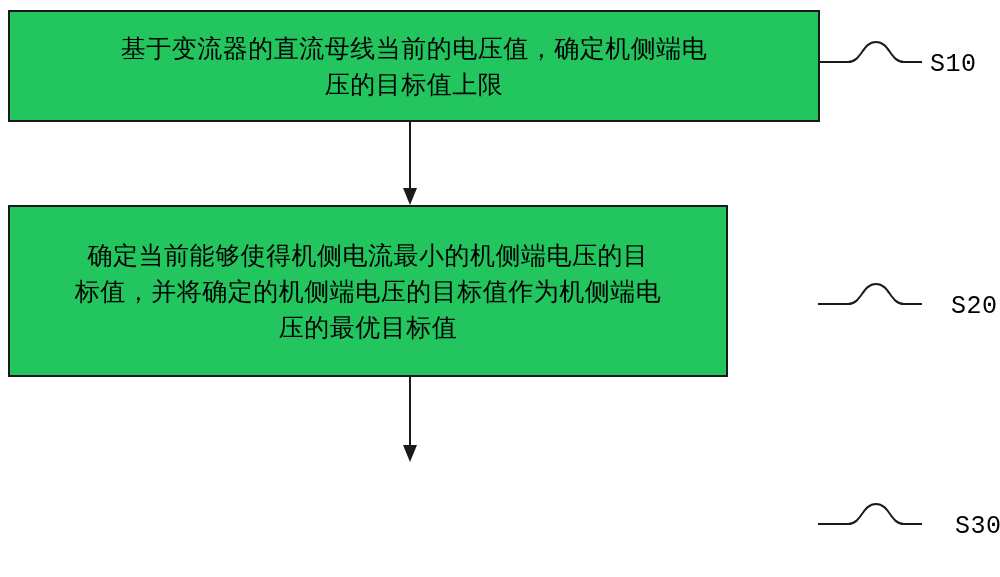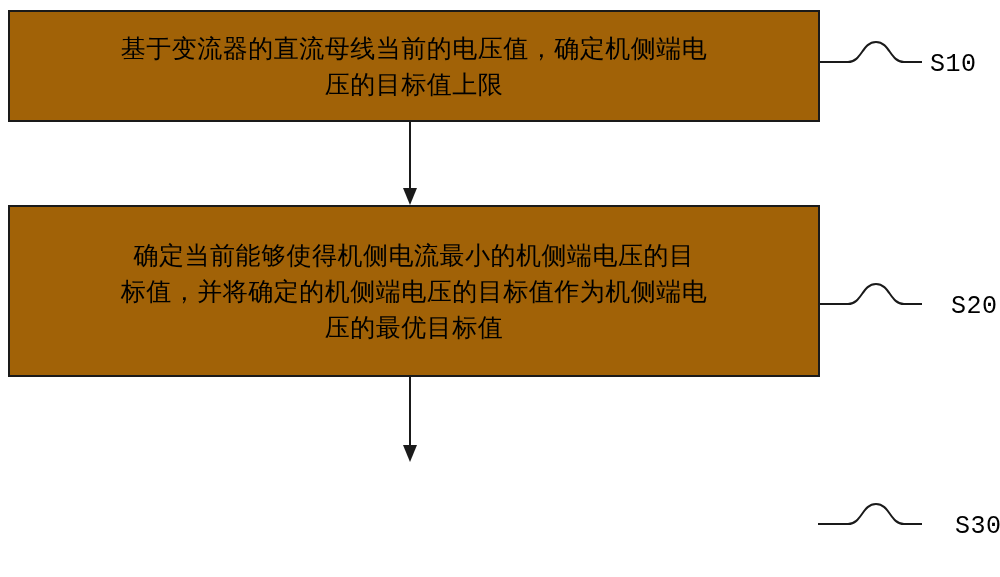--- a/index.html
+++ b/index.html
@@ -16,21 +16,21 @@
   }
   #flow {
     position: relative;
     width: 1000px;
     height: 577px;
   }
   .step-box {
     position: absolute;
     box-sizing: border-box;
     border: 2px solid #1a1a1a;
-    background: #a16207;
+    background: #22c55e;
     display: flex;
     align-items: center;
     justify-content: center;
     text-align: center;
     padding: 8px 22px;
   }
   .step-text {
     font-size: 25px;
     line-height: 1.45;
     letter-spacing: 0.5px;
@@ -44,21 +44,21 @@
     font-family: Liberation Mono, monospace;
   }
   .squiggle {
     position: absolute;
   }
   .arrow {
     position: absolute;
   }
   
   #box-s10 { left: 8px;  top: 10px;  width: 812px; height: 112px; }
-  #box-s20 { left: 8px;  top: 205px; width: 812px; height: 172px; }
+  #box-s20 { left: 8px;  top: 205px; width: 720px; height: 172px; }
   #box-s30 { left: 8px;  top: 462px; width: 812px; height: 108px; }
 
   #label-s10 { left: 930px; top: 50px; }
   #label-s20 { left: 951px; top: 292px; }
   #label-s30 { left: 955px; top: 512px; }
 
   #squiggle-s10 { left: 818px; top: 36px; }
   #squiggle-s20 { left: 818px; top: 278px; }
   #squiggle-s30 { left: 818px; top: 498px; }
 

